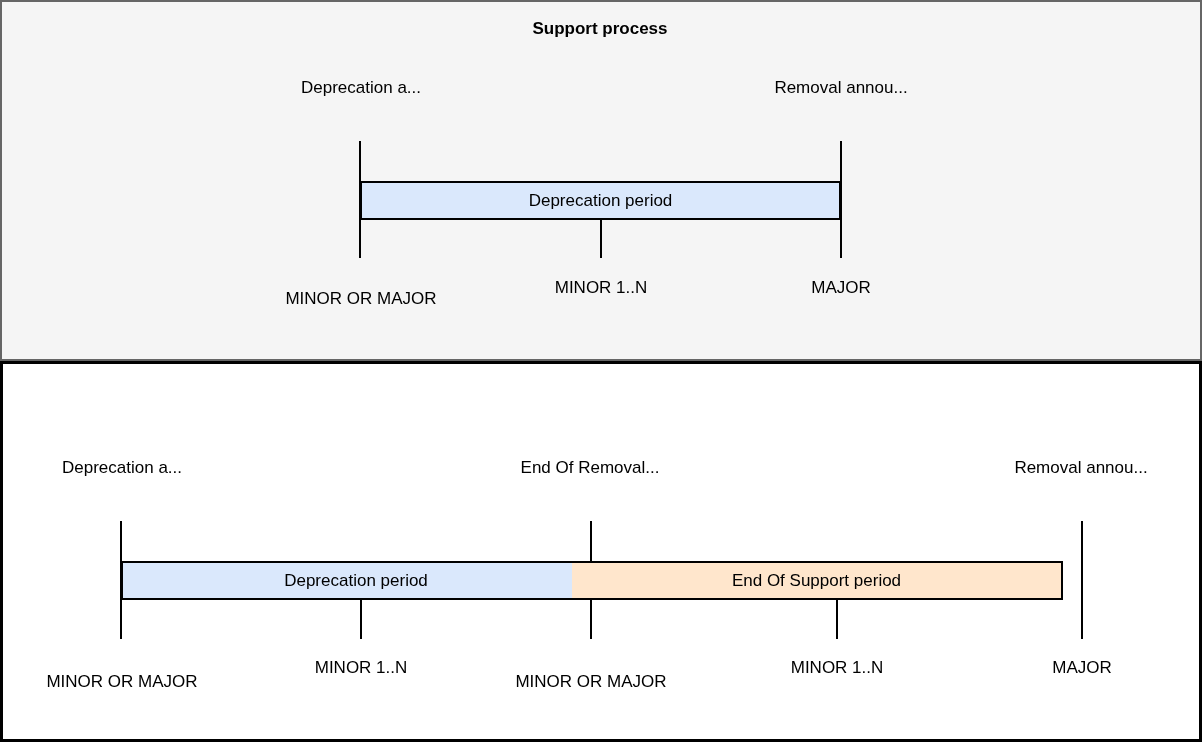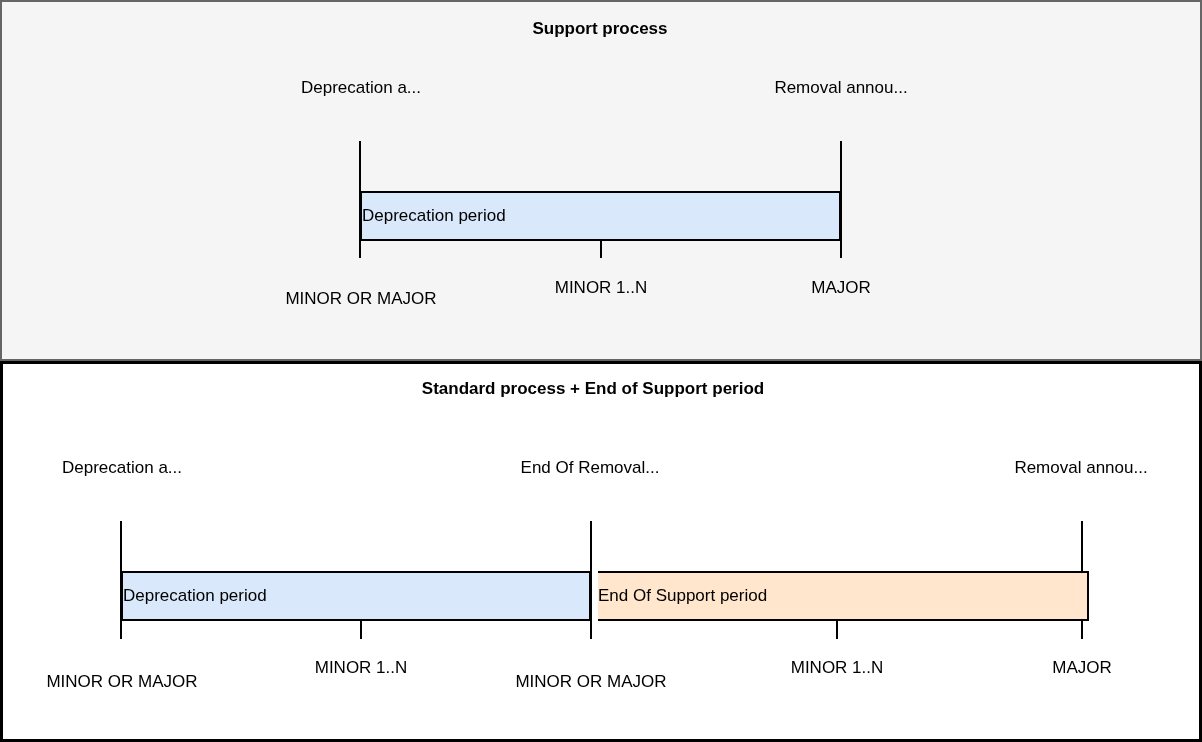--- a/index.html
+++ b/index.html
@@ -45,27 +45,27 @@
     font-weight: bold;
   }
   .tick {
     position: absolute;
     width: 2px;
     background: var(--line, #000000);
   }
   .bar {
     position: absolute;
     box-sizing: border-box;
-    height: 50px;
+    height: 39px;
     border: 2px solid var(--line, #000000);
     display: flex;
     align-items: center;
+    justify-content: center;
     font-size: 17px;
     white-space: nowrap;
-    margin-top: 10px;
   }
   .bar-deprecation { background: var(--deprecation-fill, #dae8fc); }
   .bar-eos {
     background: var(--eos-fill, #ffe6cc);
     border-left-width: 0;
   }
 </style>
 </head>
 <body>
 
@@ -85,36 +85,35 @@
   <div class="bar bar-deprecation" style="left:360px; top:181px; width:481px;">
     <span>Deprecation period</span>
   </div>
 
   <div class="label" style="left:361px; top:289px;">MINOR OR MAJOR</div>
   <div class="label" style="left:601px; top:278px;">MINOR 1..N</div>
   <div class="label" style="left:841px; top:278px;">MAJOR</div>
 
   <div class="panel panel-eos"></div>
 
-  <div class="label title" style="left:593px; top:379px;">Standard process + End of Support period</div>
 
   <div class="label" style="left:122px; top:458px;">Deprecation a...</div>
   <div class="label" style="left:590px; top:458px;">End Of Removal...</div>
   <div class="label" style="left:1081px; top:458px;">Removal annou...</div>
 
   <div class="tick" style="left:120px; top:521px; height:118px;"></div>
   <div class="tick" style="left:590px; top:521px; height:118px;"></div>
   <div class="tick" style="left:1081px; top:521px; height:118px;"></div>
   <div class="tick" style="left:360px; top:600px; height:39px;"></div>
   <div class="tick" style="left:836px; top:600px; height:39px;"></div>
 
   <div class="bar bar-deprecation" style="left:121px; top:561px; width:470px;">
     <span>Deprecation period</span>
   </div>
-  <div class="bar bar-eos" style="left:598px; top:561px; width:491px;">
+  <div class="bar bar-eos" style="left:572px; top:561px; width:491px;">
     <span>End Of Support period</span>
   </div>
 
   <div class="label" style="left:122px; top:672px;">MINOR OR MAJOR</div>
   <div class="label" style="left:361px; top:658px;">MINOR 1..N</div>
   <div class="label" style="left:591px; top:672px;">MINOR OR MAJOR</div>
   <div class="label" style="left:837px; top:658px;">MINOR 1..N</div>
   <div class="label" style="left:1082px; top:658px;">MAJOR</div>
 
 </div>

